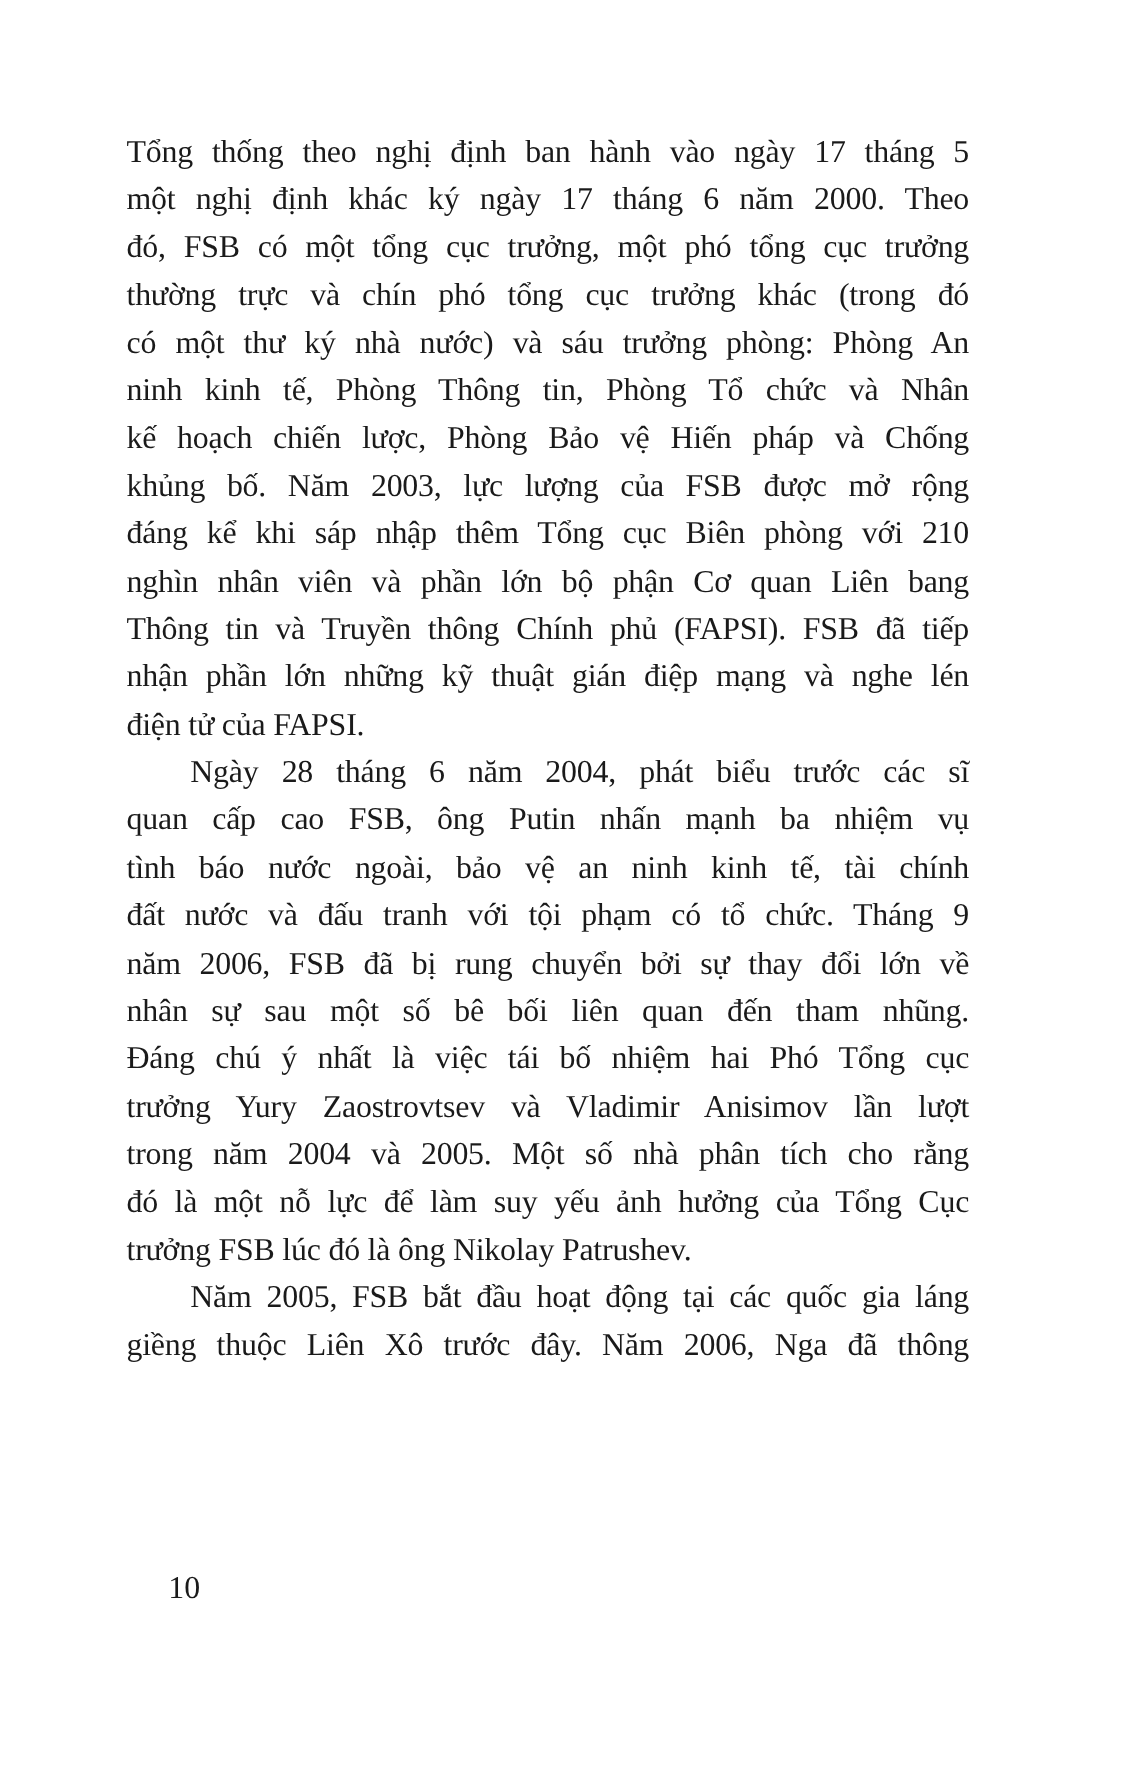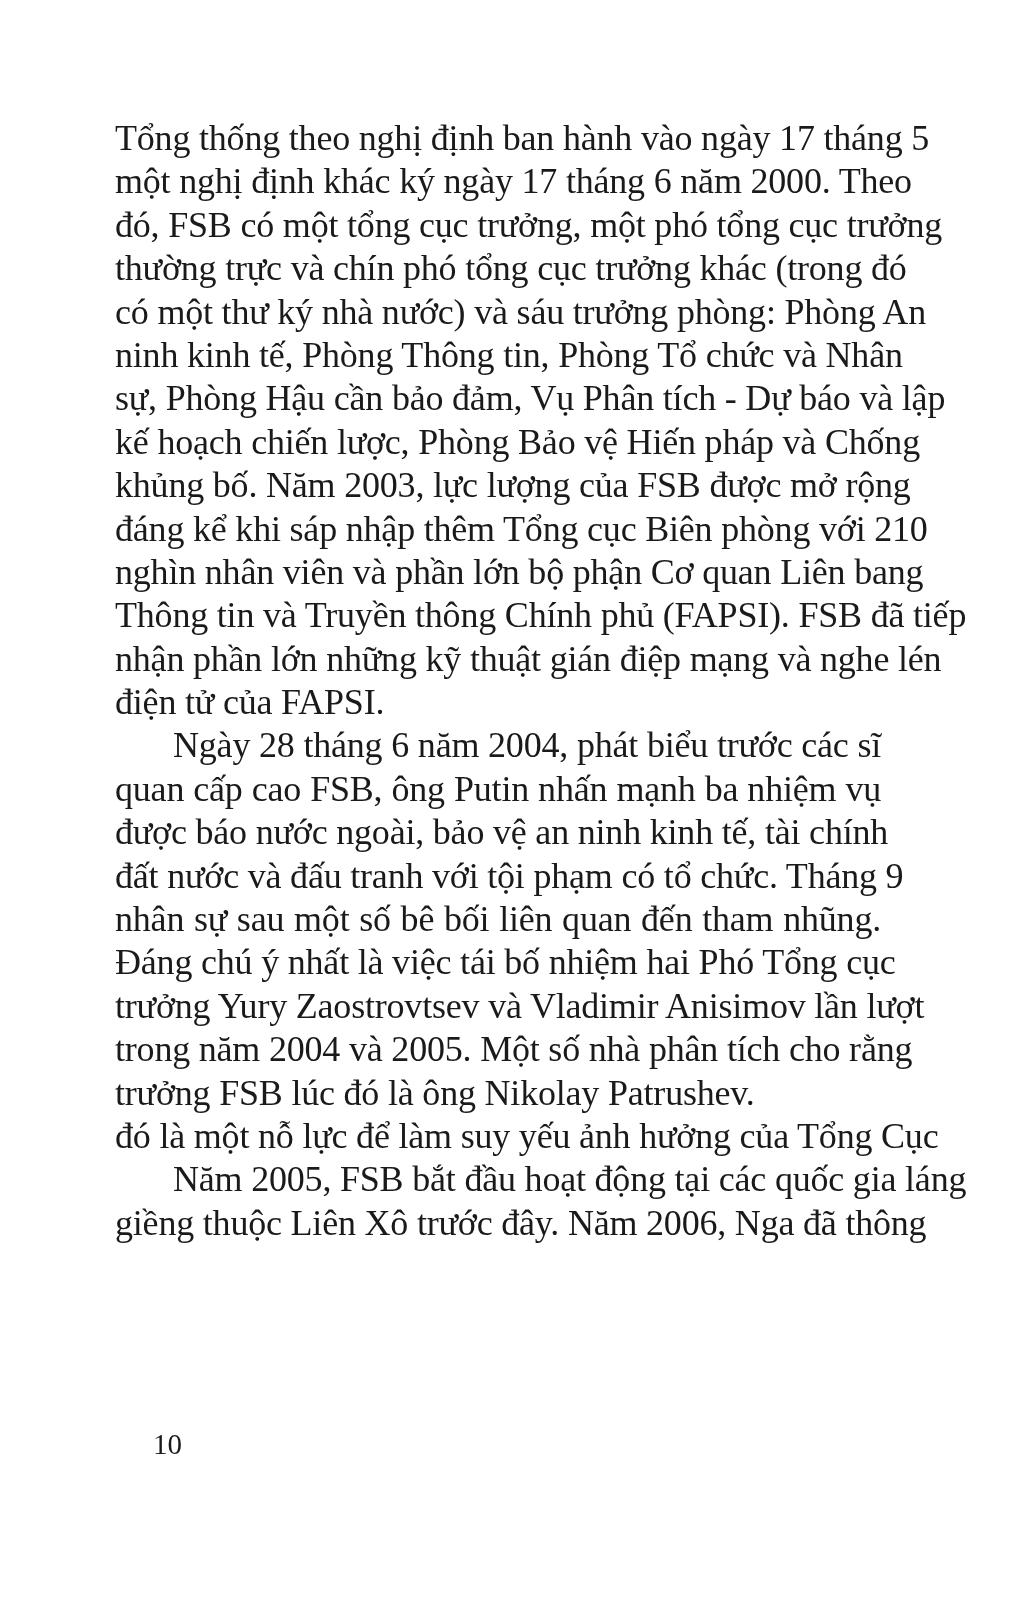--- a/index.html
+++ b/index.html
@@ -18,21 +18,21 @@
     .page {
       position: absolute;
       left: 115px;
       top: 117px;
       width: 766px;
     }
     .line {
       display: block;
       height: 43.4px;
       line-height: 43.4px;
-      font-size: 36px;
+      font-size: 29px;
       white-space: nowrap;
       text-align: justify;
       text-align-last: justify;
       letter-spacing: -0.2px;
     }
     .line.last {
       text-align-last: left;
       font-family: Liberation Serif, serif;
     }
     .line.indent {
@@ -52,41 +52,41 @@
 
 <div class="page">
 
   <div>
     <span class="line">Tổng thống theo nghị định ban hành vào ngày 17 tháng 5</span>
     <span class="line">một nghị định khác ký ngày 17 tháng 6 năm 2000. Theo</span>
     <span class="line">đó, FSB có một tổng cục trưởng, một phó tổng cục trưởng</span>
     <span class="line">thường trực và chín phó tổng cục trưởng khác (trong đó</span>
     <span class="line">có một thư ký nhà nước) và sáu trưởng phòng: Phòng An</span>
     <span class="line">ninh kinh tế, Phòng Thông tin, Phòng Tổ chức và Nhân</span>
-    <span class="line">sự, Phòng Hậu cần bảo đảm, Vụ Phân tích - Dự báo và lập</span>
     <span class="line">kế hoạch chiến lược, Phòng Bảo vệ Hiến pháp và Chống</span>
     <span class="line">khủng bố. Năm 2003, lực lượng của FSB được mở rộng</span>
     <span class="line">đáng kể khi sáp nhập thêm Tổng cục Biên phòng với 210</span>
     <span class="line">nghìn nhân viên và phần lớn bộ phận Cơ quan Liên bang</span>
     <span class="line">Thông tin và Truyền thông Chính phủ (FAPSI). FSB đã tiếp</span>
     <span class="line">nhận phần lớn những kỹ thuật gián điệp mạng và nghe lén</span>
     <span class="line last">điện tử của FAPSI.</span>
   </div>
 
   <div>
     <span class="line indent">Ngày 28 tháng 6 năm 2004, phát biểu trước các sĩ</span>
     <span class="line">quan cấp cao FSB, ông Putin nhấn mạnh ba nhiệm vụ</span>
-    <span class="line">được báo nước ngoài, bảo vệ an ninh kinh tế, tài chính</span>
+    <span class="line">tình báo nước ngoài, bảo vệ an ninh kinh tế, tài chính</span>
     <span class="line">đất nước và đấu tranh với tội phạm có tổ chức. Tháng 9</span>
+    <span class="line">năm 2006, FSB đã bị rung chuyển bởi sự thay đổi lớn về</span>
     <span class="line">nhân sự sau một số bê bối liên quan đến tham nhũng.</span>
     <span class="line">Đáng chú ý nhất là việc tái bố nhiệm hai Phó Tổng cục</span>
     <span class="line">trưởng Yury Zaostrovtsev và Vladimir Anisimov lần lượt</span>
     <span class="line">trong năm 2004 và 2005. Một số nhà phân tích cho rằng</span>
+    <span class="line">đó là một nỗ lực để làm suy yếu ảnh hưởng của Tổng Cục</span>
     <span class="line last">trưởng FSB lúc đó là ông Nikolay Patrushev.</span>
-    <span class="line">đó là một nỗ lực để làm suy yếu ảnh hưởng của Tổng Cục</span>
   </div>
 
   <div>
     <span class="line indent">Năm 2005, FSB bắt đầu hoạt động tại các quốc gia láng</span>
     <span class="line">giềng thuộc Liên Xô trước đây. Năm 2006, Nga đã thông</span>
   </div>
 </div>
 
 <div class="page-number">10</div>
 

